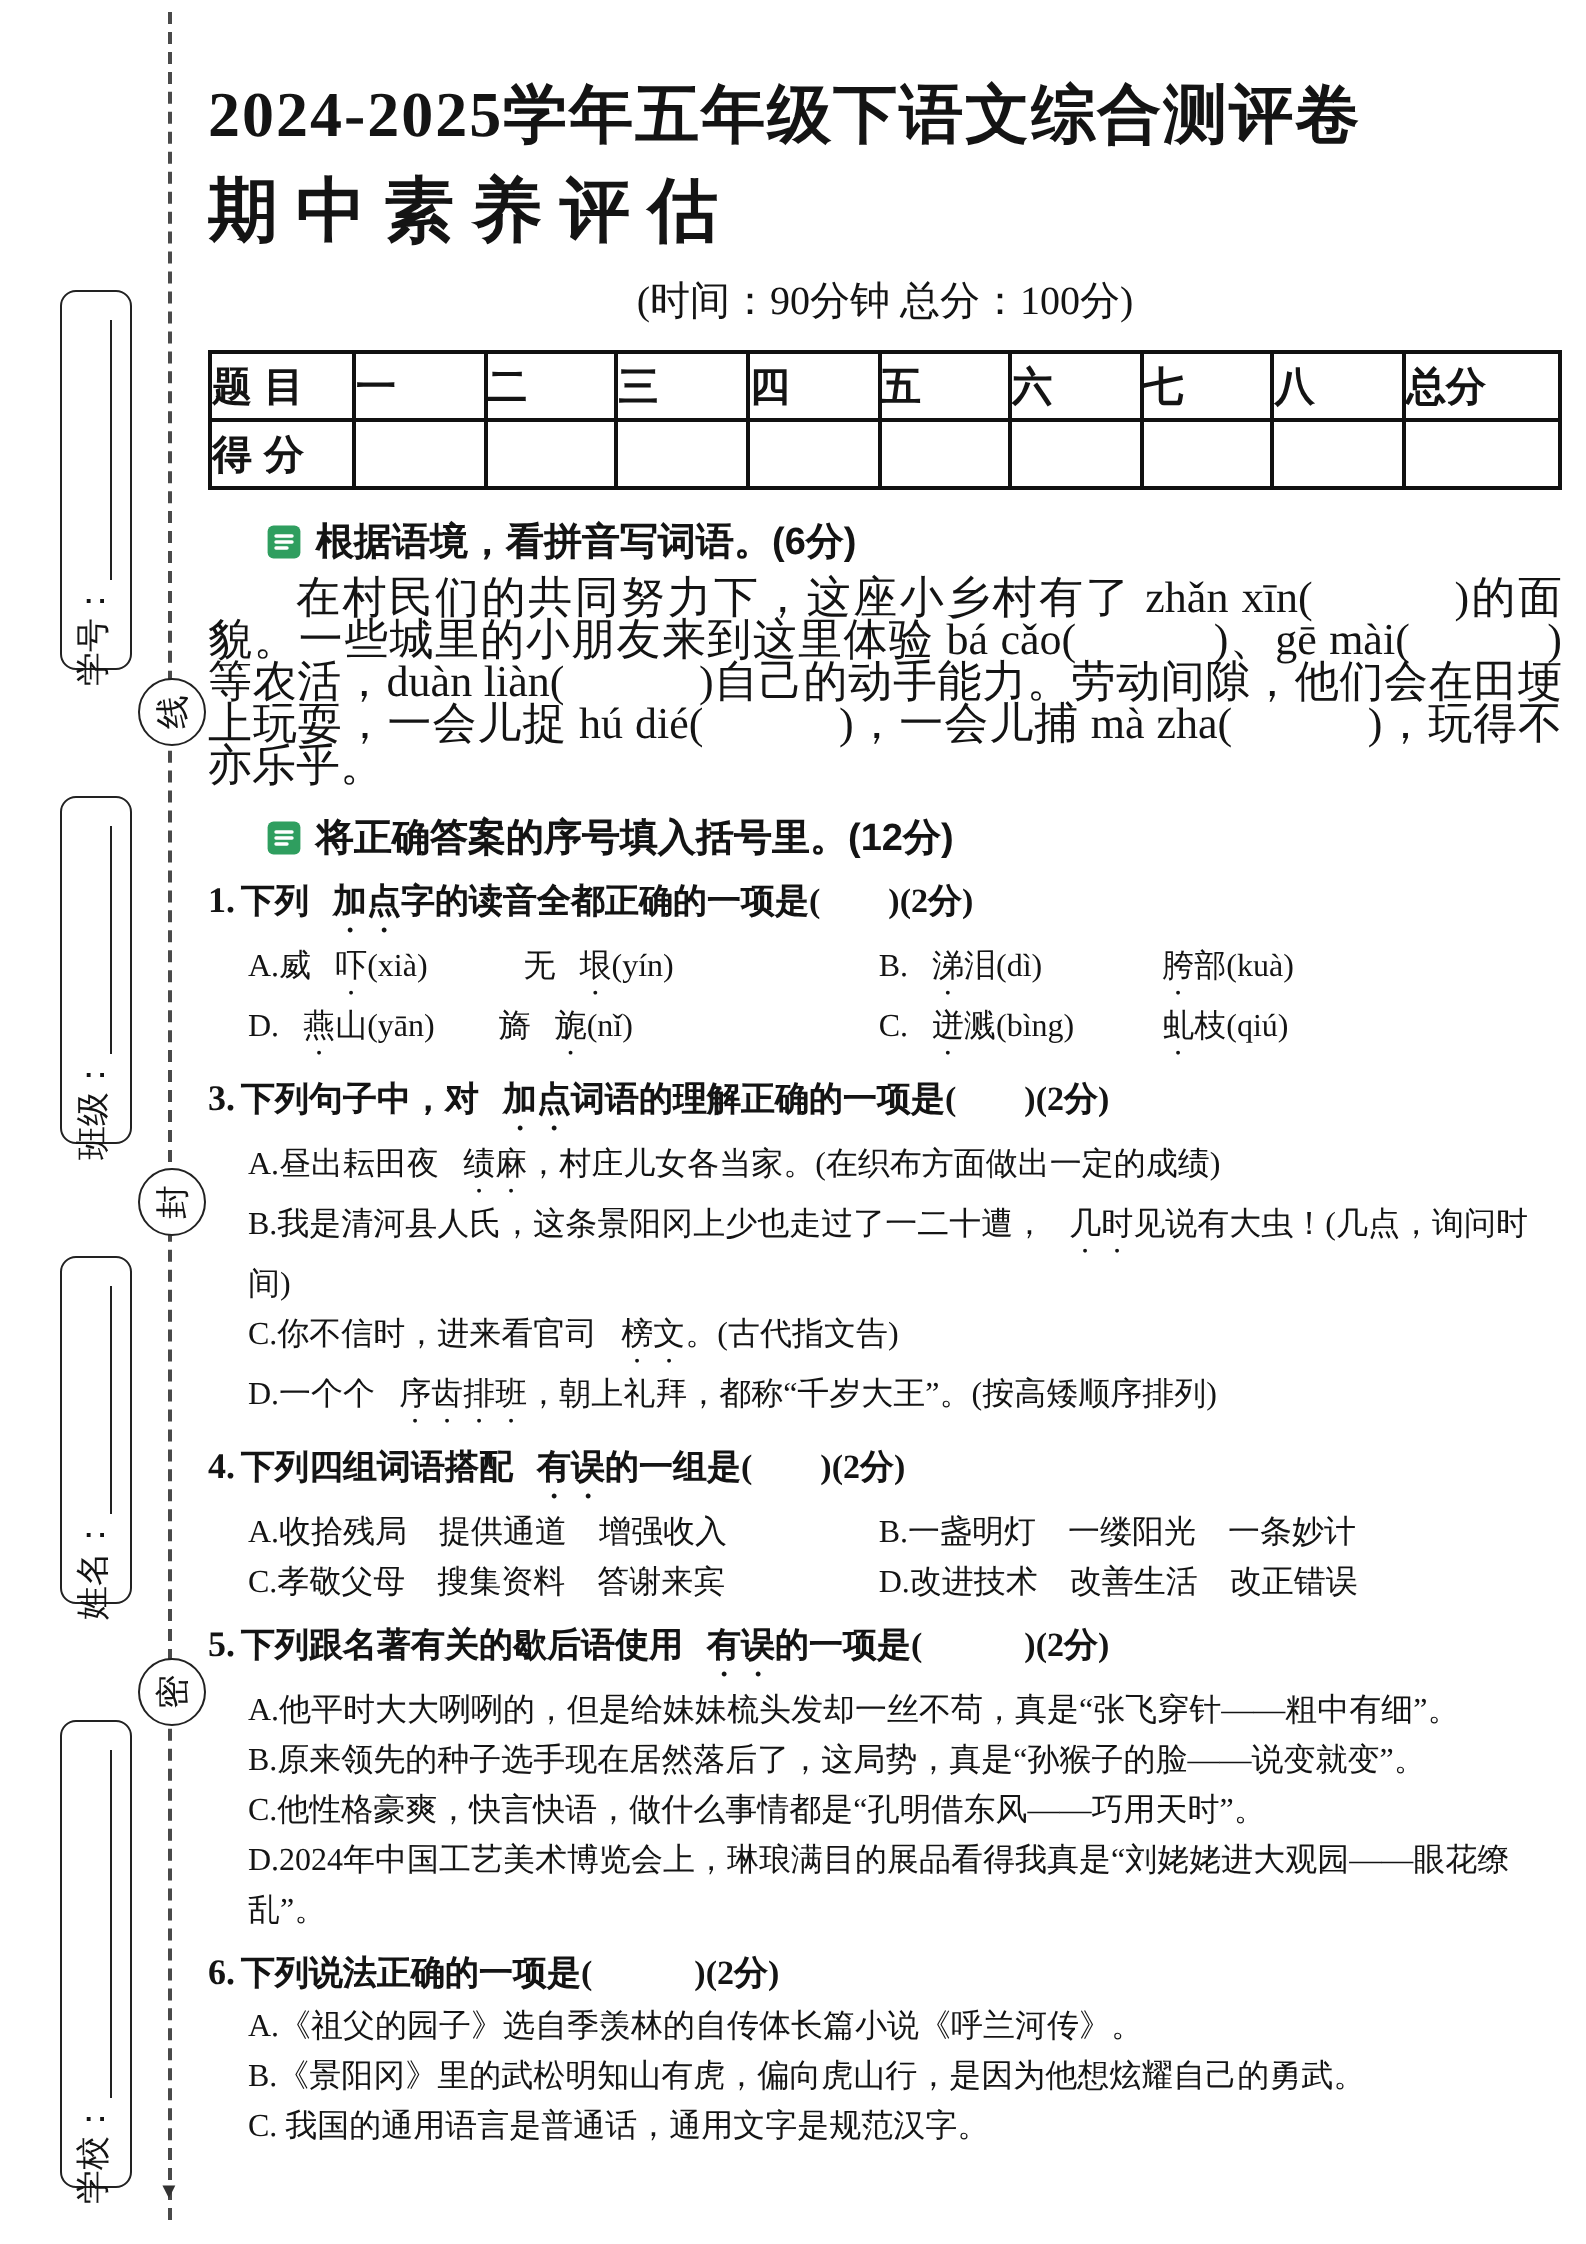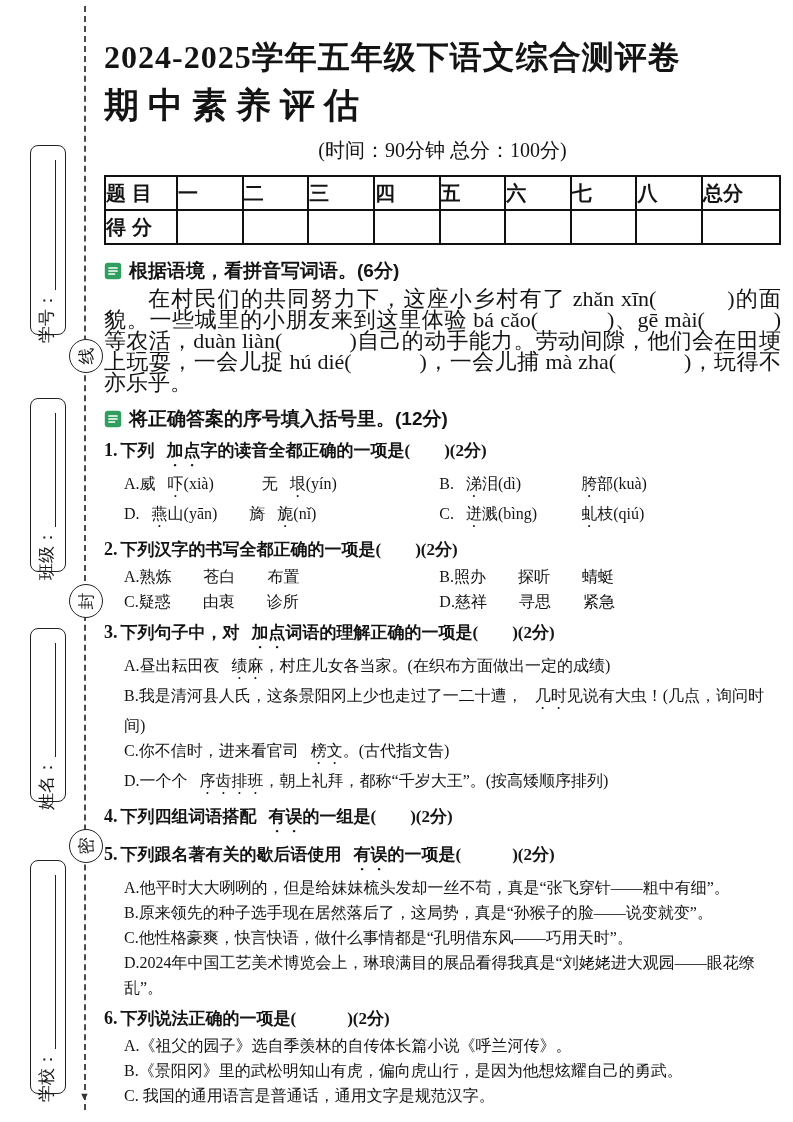--- a/index.html
+++ b/index.html
@@ -20,21 +20,21 @@
         font-size:17px;transform:rotate(-90deg);}
   
   .main{position:absolute;left:104px;top:0;width:677px;}
   .title1{text-align:left;font-size:32px;font-weight:900;margin-top:36px;letter-spacing:1px;}
   .title2{text-align:left;font-size:35px;font-weight:900;letter-spacing:9px;margin-top:2px;}
   .time-info{text-align:center;font-size:20px;margin-top:8px;}
   table.score{width:100%;border-collapse:collapse;margin-top:11px;table-layout:fixed;}
   table.score td{border:2px solid #111;height:30px;font-size:20px;font-weight:bold;padding-left:0;overflow:hidden;}
   .score-label{letter-spacing:6px;}
   .section-head{display:flex;align-items:center;gap:7px;font-weight:bold;font-size:19px;margin-top:13px;
-                font-family:"Liberation Sans","DejaVu Sans",sans-serif;}
+                font-family:"Liberation Sans","DejaVu Sans",sans-serif;margin-left:29px;}
   .para{font-size:22px;line-height:21px;text-indent:2em;margin-top:4px;text-align:justify;}
   .question{margin-top:5px;}
   .stem{font-size:17px;font-weight:bold;line-height:26px;}
   .qnum{font-weight:900;font-size:18px;margin-right:3px;}
   .options{padding-left:20px;font-size:16px;line-height:25px;margin-top:1px;}
   .options.two-col{display:grid;grid-template-columns:48% 52%;}
   .option{white-space:normal;}
   .emph{-webkit-text-emphasis:filled dot;text-emphasis:filled dot;
         -webkit-text-emphasis-position:under;text-emphasis-position:under left;padding-left:12px;}
   .sec-icon{flex:0 0 auto;display:inline-flex;}
@@ -147,48 +147,43 @@
       <span class="qnum">1.</span><span>下列<span class="emph">加点</span>字的读音全都正确的一项是(　　)(2分)</span>
     </div>
     <div class="options two-col">
       <div class="option">A.威<span class="emph">吓</span>(xià)　　　无<span class="emph">垠</span>(yín)</div>
       <div class="option">B.<span class="emph">涕</span>泪(dì)　　　<span class="emph">胯</span>部(kuà)</div>
       <div class="option">D.<span class="emph">燕</span>山(yān)　　旖<span class="emph">旎</span>(nǐ)</div>
       <div class="option">C.<span class="emph">迸</span>溅(bìng)　　<span class="emph">虬</span>枝(qiú)</div>
     </div>
   </div>
 
-  <div class="question">
-    <div class="stem">
-      <span class="qnum">2.</span><span>下列汉字的书写全都正确的一项是(　　)(2分)</span>
-    </div>
-    <div class="options two-col">
-      <div class="option">A.熟炼　　苍白　　布置</div>
-      <div class="option">B.照办　　探听　　蜻蜓</div>
-      <div class="option">C.疑惑　　由衷　　诊所</div>
-      <div class="option">D.慈祥　　寻思　　紧急</div>
-    </div>
-  </div>
 
   <div class="question">
     <div class="stem">
       <span class="qnum">3.</span><span>下列句子中，对<span class="emph">加点</span>词语的理解正确的一项是(　　)(2分)</span>
     </div>
     <div class="options">
       <div class="option">A.昼出耘田夜<span class="emph">绩麻</span>，村庄儿女各当家。(在织布方面做出一定的成绩)</div>
       <div class="option">B.我是清河县人氏，这条景阳冈上少也走过了一二十遭，<span class="emph">几时</span>见说有大虫！(几点，询问时间)</div>
       <div class="option">C.你不信时，进来看官司<span class="emph">榜文</span>。(古代指文告)</div>
       <div class="option">D.一个个<span class="emph">序齿排班</span>，朝上礼拜，都称“千岁大王”。(按高矮顺序排列)</div>
     </div>
   </div>
 
   <div class="question">
     <div class="stem">
       <span class="qnum">4.</span><span>下列四组词语搭配<span class="emph">有误</span>的一组是(　　)(2分)</span>
     </div>
+    <div class="options two-col">
+      <div class="option">A.收拾残局　提供通道　增强收入</div>
+      <div class="option">B.一盏明灯　一缕阳光　一条妙计</div>
+      <div class="option">C.孝敬父母　搜集资料　答谢来宾</div>
+      <div class="option">D.改进技术　改善生活　改正错误</div>
+    </div>
   </div>
 
   <div class="question">
     <div class="stem">
       <span class="qnum">5.</span><span>下列跟名著有关的歇后语使用<span class="emph">有误</span>的一项是(　　　)(2分)</span>
     </div>
     <div class="options">
       <div class="option">A.他平时大大咧咧的，但是给妹妹梳头发却一丝不苟，真是“张飞穿针——粗中有细”。</div>
       <div class="option">B.原来领先的种子选手现在居然落后了，这局势，真是“孙猴子的脸——说变就变”。</div>
       <div class="option">C.他性格豪爽，快言快语，做什么事情都是“孔明借东风——巧用天时”。</div>

